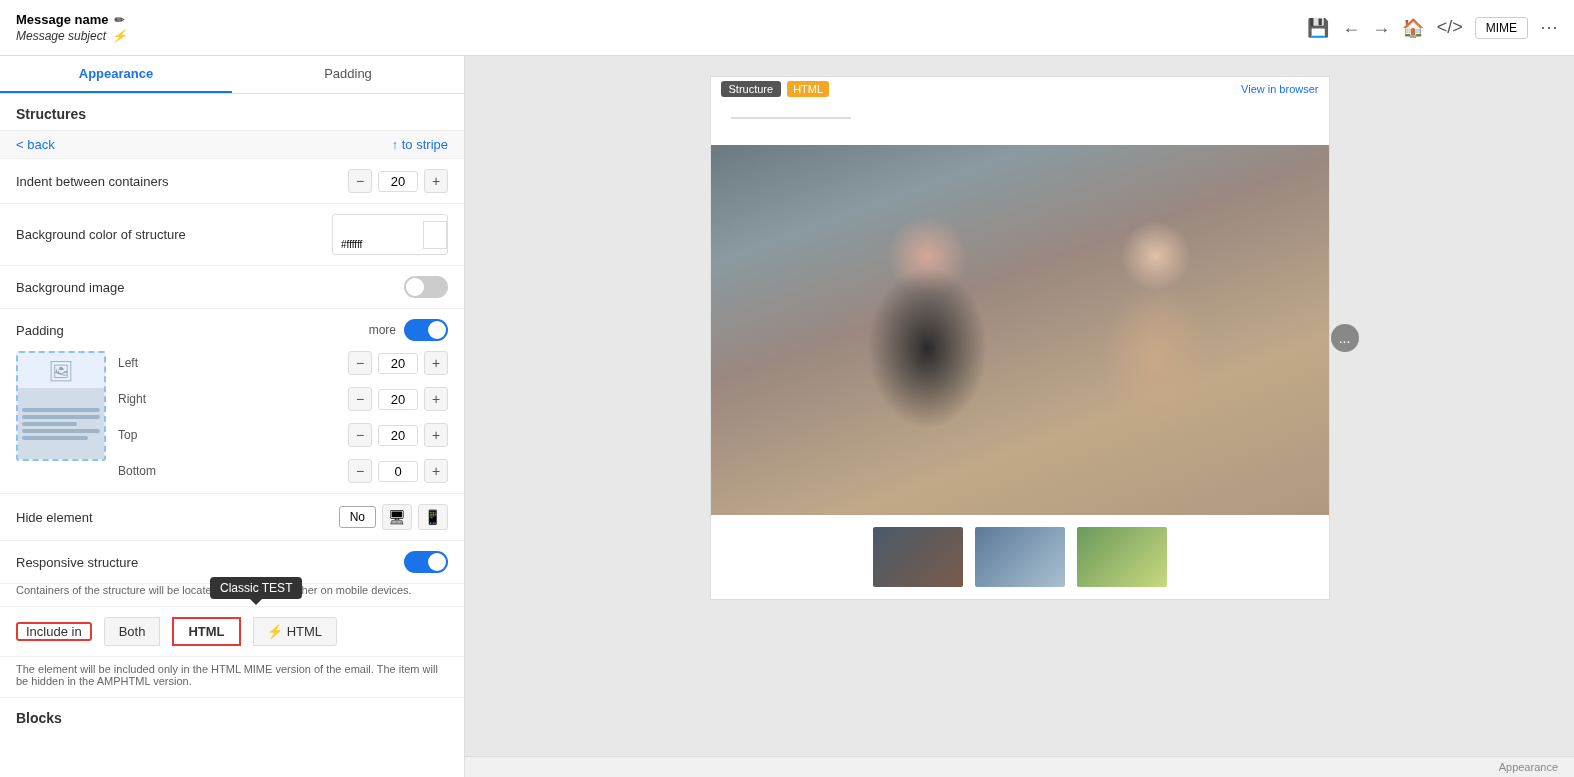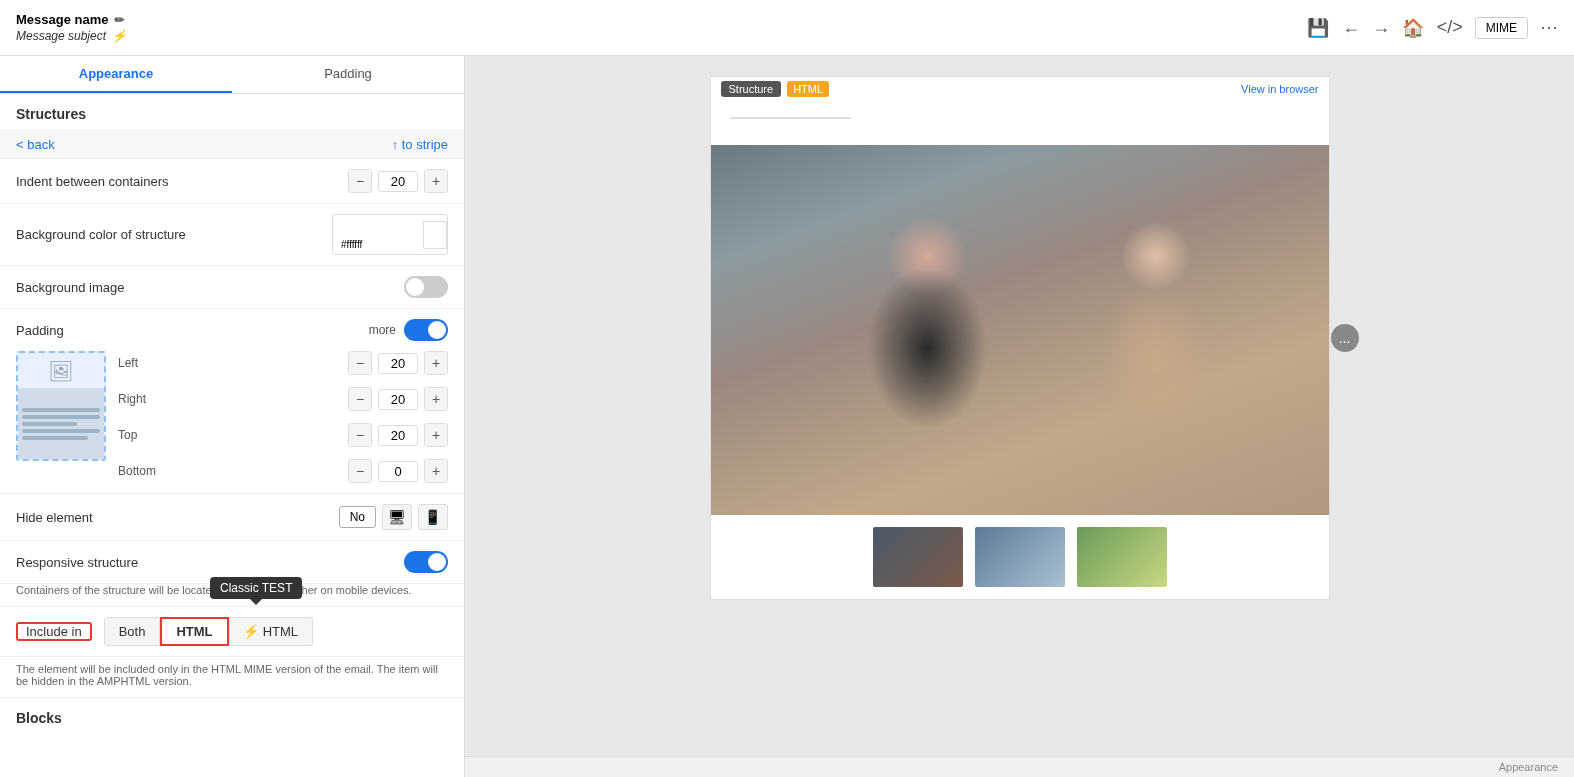--- a/index.html
+++ b/index.html
@@ -199,21 +199,21 @@
     
     .include-in-section { position: relative; padding: 10px 16px; border-bottom: 1px solid #f0f0f0; }
     .include-in-row { display: flex; align-items: center; gap: 12px; }
     .include-in-label-box {
       border: 2px solid #e53935;
       border-radius: 3px;
       padding: 0 8px;
       font-size: 13px;
       color: #333;
     }
-    .include-in-buttons { display: flex; gap: 0; }
+    .include-in-buttons { display: flex; gap: 12px; }
     .include-in-btn {
       padding: 5px 14px;
       border: 1px solid #ddd;
       background: #f5f5f5;
       cursor: pointer;
       font-size: 13px;
       color: #333;
     }
     .include-in-btn:first-child { border-radius: 3px 0 0 3px; }
     .include-in-btn:last-child { border-radius: 0 3px 3px 0; }

